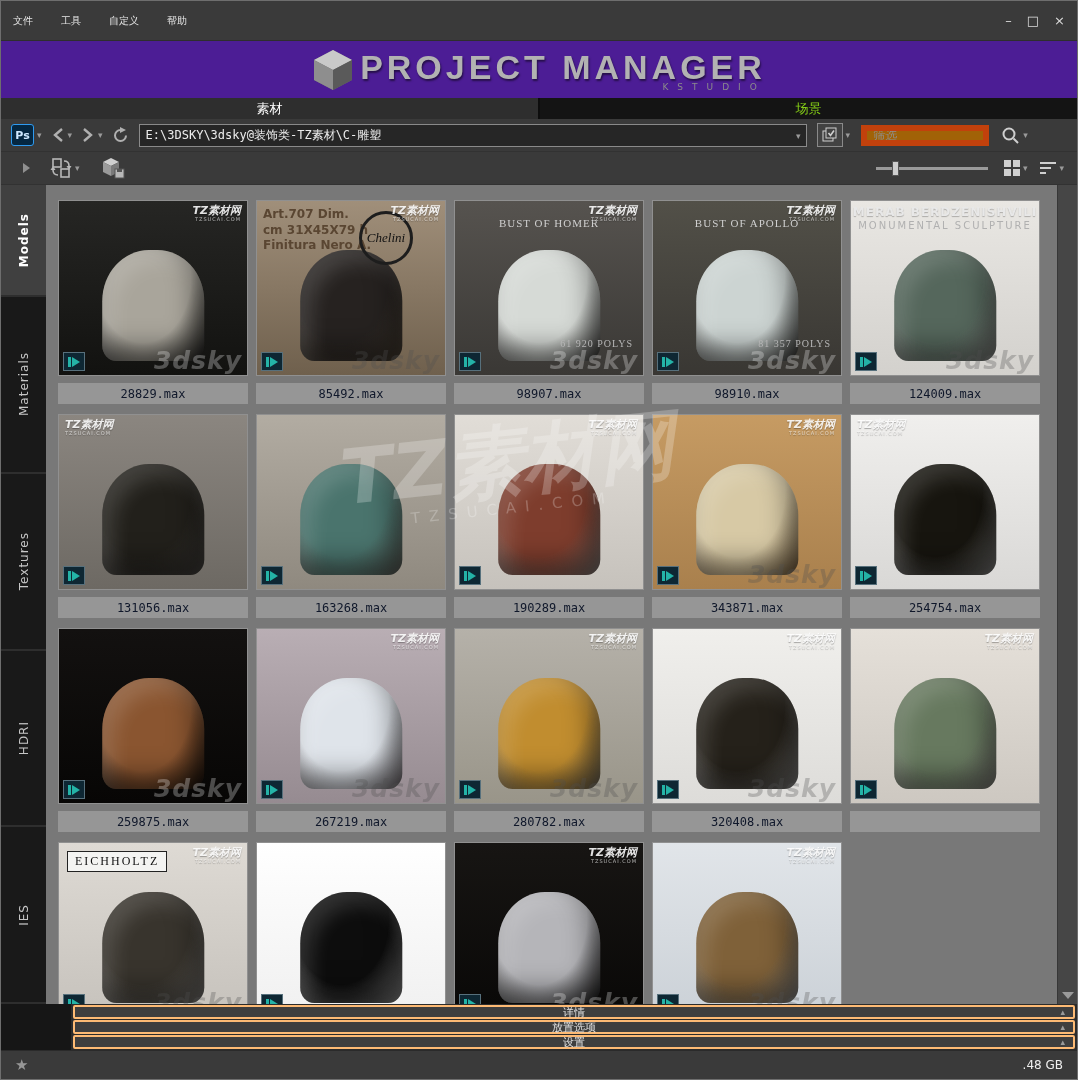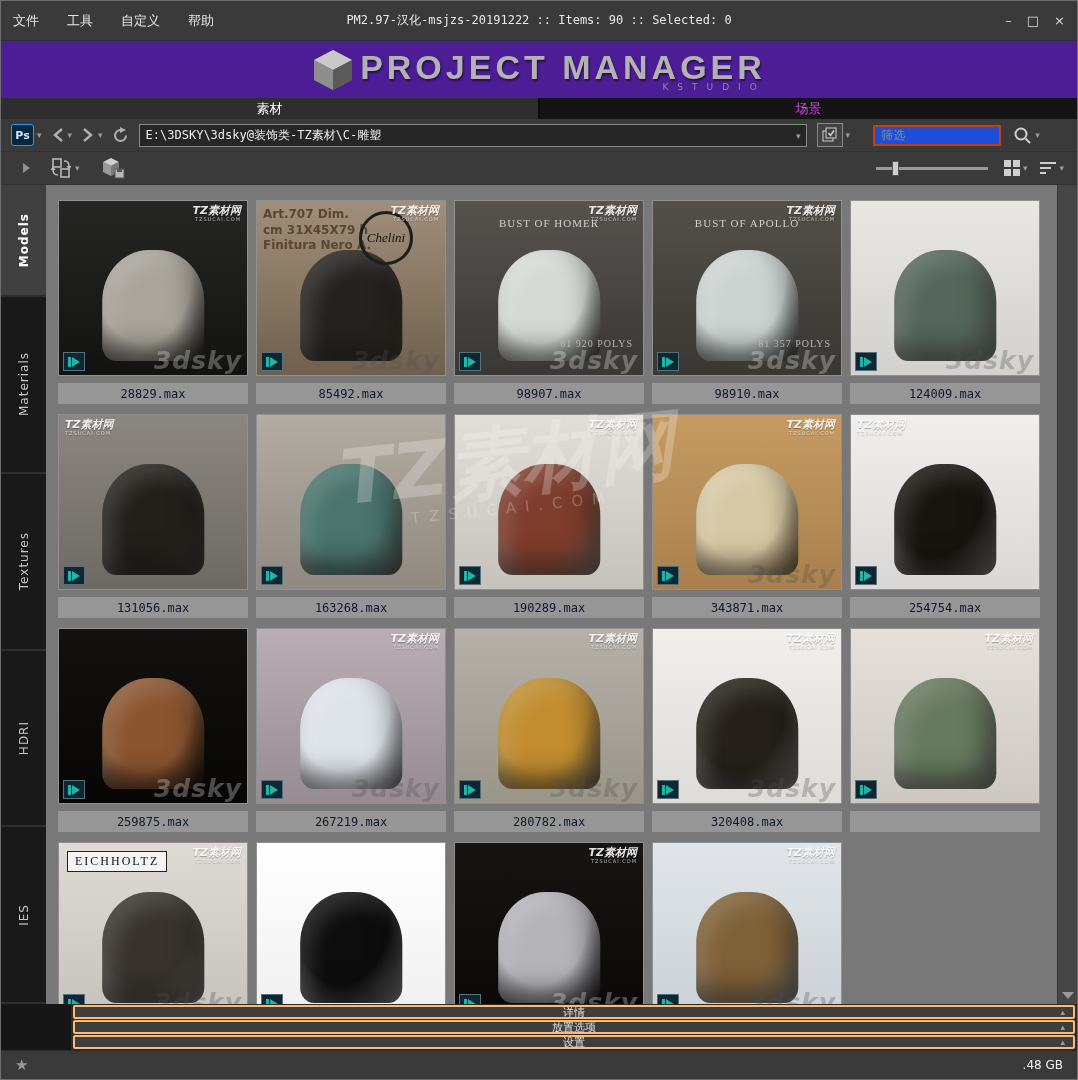--- a/index.html
+++ b/index.html
@@ -3,55 +3,55 @@
 <meta charset="utf-8">
 <style>
   * { box-sizing: border-box; margin: 0; padding: 0; }
   body { background:#202020; font-family:"DejaVu Sans", sans-serif; }
   .window { width:1078px; height:1080px; position:relative; background:#3a3a3a;
             border:1px solid #6e6e6e; overflow:hidden; }
 
   
   .titlebar { height:40px; display:flex; align-items:center; padding:0 12px;
               background:#3a3a3a; border-bottom:1px solid #2e2e2e; position:relative; }
-  .menu-item { color:#e6e6e6; font-size:13px; margin-right:28px; }
+  .menu-item { color:#e6e6e6; font-size:10px; margin-right:28px; }
   .title { position:absolute; left:50%; transform:translateX(-50%);
            color:#e8e8e8; font:12px "DejaVu Sans Mono", monospace; white-space:nowrap; }
   .win-controls { margin-left:auto; display:flex; gap:15px; color:#dcdcdc; font-size:13px; }
   .win-controls span { cursor:default; line-height:13px; }
 
   
   .banner { height:57px; background:#4c1d95; display:flex; align-items:center; justify-content:center; }
   .logo-wrap { display:flex; align-items:center; }
   .logo-cube { margin-right:6px; }
   .logo-col { display:flex; flex-direction:column; align-items:flex-end; }
   .logo-text { font-size:34px; font-weight:bold; letter-spacing:4px; color:#b2b2b2;
                text-shadow:1px 2px 2px rgba(0,0,0,.5); font-family:"Liberation Sans",sans-serif; }
   .logo-sub { font-size:9px; letter-spacing:9px; color:#8b8b8b; margin-top:-5px; }
 
   
   .tabbar { height:21px; display:flex; background:#0d0d0d; gap:2px; }
   .tab { flex:1; display:flex; align-items:center; justify-content:center; font-size:13px; }
   .tab.active { background:#2e2e2e; color:#ffffff; }
-  .tab.inactive { background:#141414; color:#d946ef; }
+  .tab.inactive { background:#141414; color:#84cc16; }
 
   
   .toolbar { height:33px; background:#3a3a3a; display:flex; align-items:center;
              padding:0 10px; border-bottom:1px solid #323232; }
   .caret { color:#9a9a9a; font-size:9px; margin:0 3px; }
   .ps-btn { width:23px; height:22px; background:#052741; border:1px solid #2f9bf0; border-radius:3px;
             color:#cfe9ff; font-size:11px; font-weight:bold; display:flex; align-items:center;
             justify-content:center; }
   .icon-btn { display:flex; align-items:center; justify-content:center; margin-left:6px; }
   .combo { position:relative; margin-left:10px; }
   .path-input { width:668px; height:23px; background:#262626; border:1px solid #8a8a8a;
                 color:#ececec; font:12px "DejaVu Sans Mono", monospace; padding:0 18px 0 6px; }
   .combo .caret { position:absolute; right:3px; top:7px; }
-  .filter-input { width:128px; height:21px; background:#1d4ed8; border:2px solid #c2410c;
-                  color:#cfcfcf; font-size:12px; padding:0 6px; margin-left:20px; }
+  .filter-input { width:128px; height:21px; background:#a16207; border:6px solid #c2410c;
+                  color:#cfcfcf; font-size:12px; padding:0 6px; margin-left:8px; }
   .filter-input::placeholder { color:#8f8f8f; }
   .layers-btn { width:26px; height:24px; border:1px solid #8a8a8a; background:#424242;
                 display:flex; align-items:center; justify-content:center; margin-left:10px; }
   .tri-right { width:0; height:0; border-left:7px solid #8f8f8f;
                border-top:5px solid transparent; border-bottom:5px solid transparent; margin:0 14px 0 22px; }
   .spacer { flex:1; }
   .slider { width:112px; height:3px; background:#9a9a9a; position:relative; margin-right:16px; }
   .slider-handle { position:absolute; left:14%; top:-6px; width:7px; height:15px;
                    background:#cfcfcf; border:1px solid #555; }
   .gridview-icon { display:grid; grid-template-columns:7px 7px; grid-template-rows:7px 7px;
@@ -135,21 +135,20 @@
 
 <div class="window">
 
   <div class="titlebar">
     <div id="menu-bar" style="display:flex;">
         <span class="menu-item">文件</span>
         <span class="menu-item">工具</span>
         <span class="menu-item">自定义</span>
         <span class="menu-item">帮助</span>
       </div>
-    <div class="title">PM2.97-汉化-msjzs-20191222  :: Items: 90  :: Selected: 0</div>
     <div class="win-controls">
       <span>–</span>
       <span>□</span>
       <span>×</span>
     </div>
   </div>
 
   <div class="banner">
     <div class="logo-wrap">
       <svg class="logo-cube" width="42" height="44" viewBox="0 0 42 44">
@@ -343,20 +342,24 @@
                 <i></i>
               </div>
     </div>
     <div class="namebar">98910.max</div>
   </div>
 
   <div class="cell">
     <div class="thumb on-light" title="bronze double-bull monument on stone plinth" style="background: linear-gradient(rgb(233, 231, 227), rgb(211, 209, 205));">
       <div class="subject" style="background: radial-gradient(at 40% 25%, rgb(85, 103, 92) 55%, rgba(0, 0, 0, 0.55));"></div>
 
+      <div class="hdr">
+        <span class="h1">MERAB BERDZENISHVILI</span>
+                <span class="h2">MONUMENTAL SCULPTURE</span>
+      </div>
 
       <div class="sky-wm">3dsky</div>
       <div class="badge">
                 <i></i>
               </div>
     </div>
     <div class="namebar">124009.max</div>
   </div>
 
   <div class="cell">

